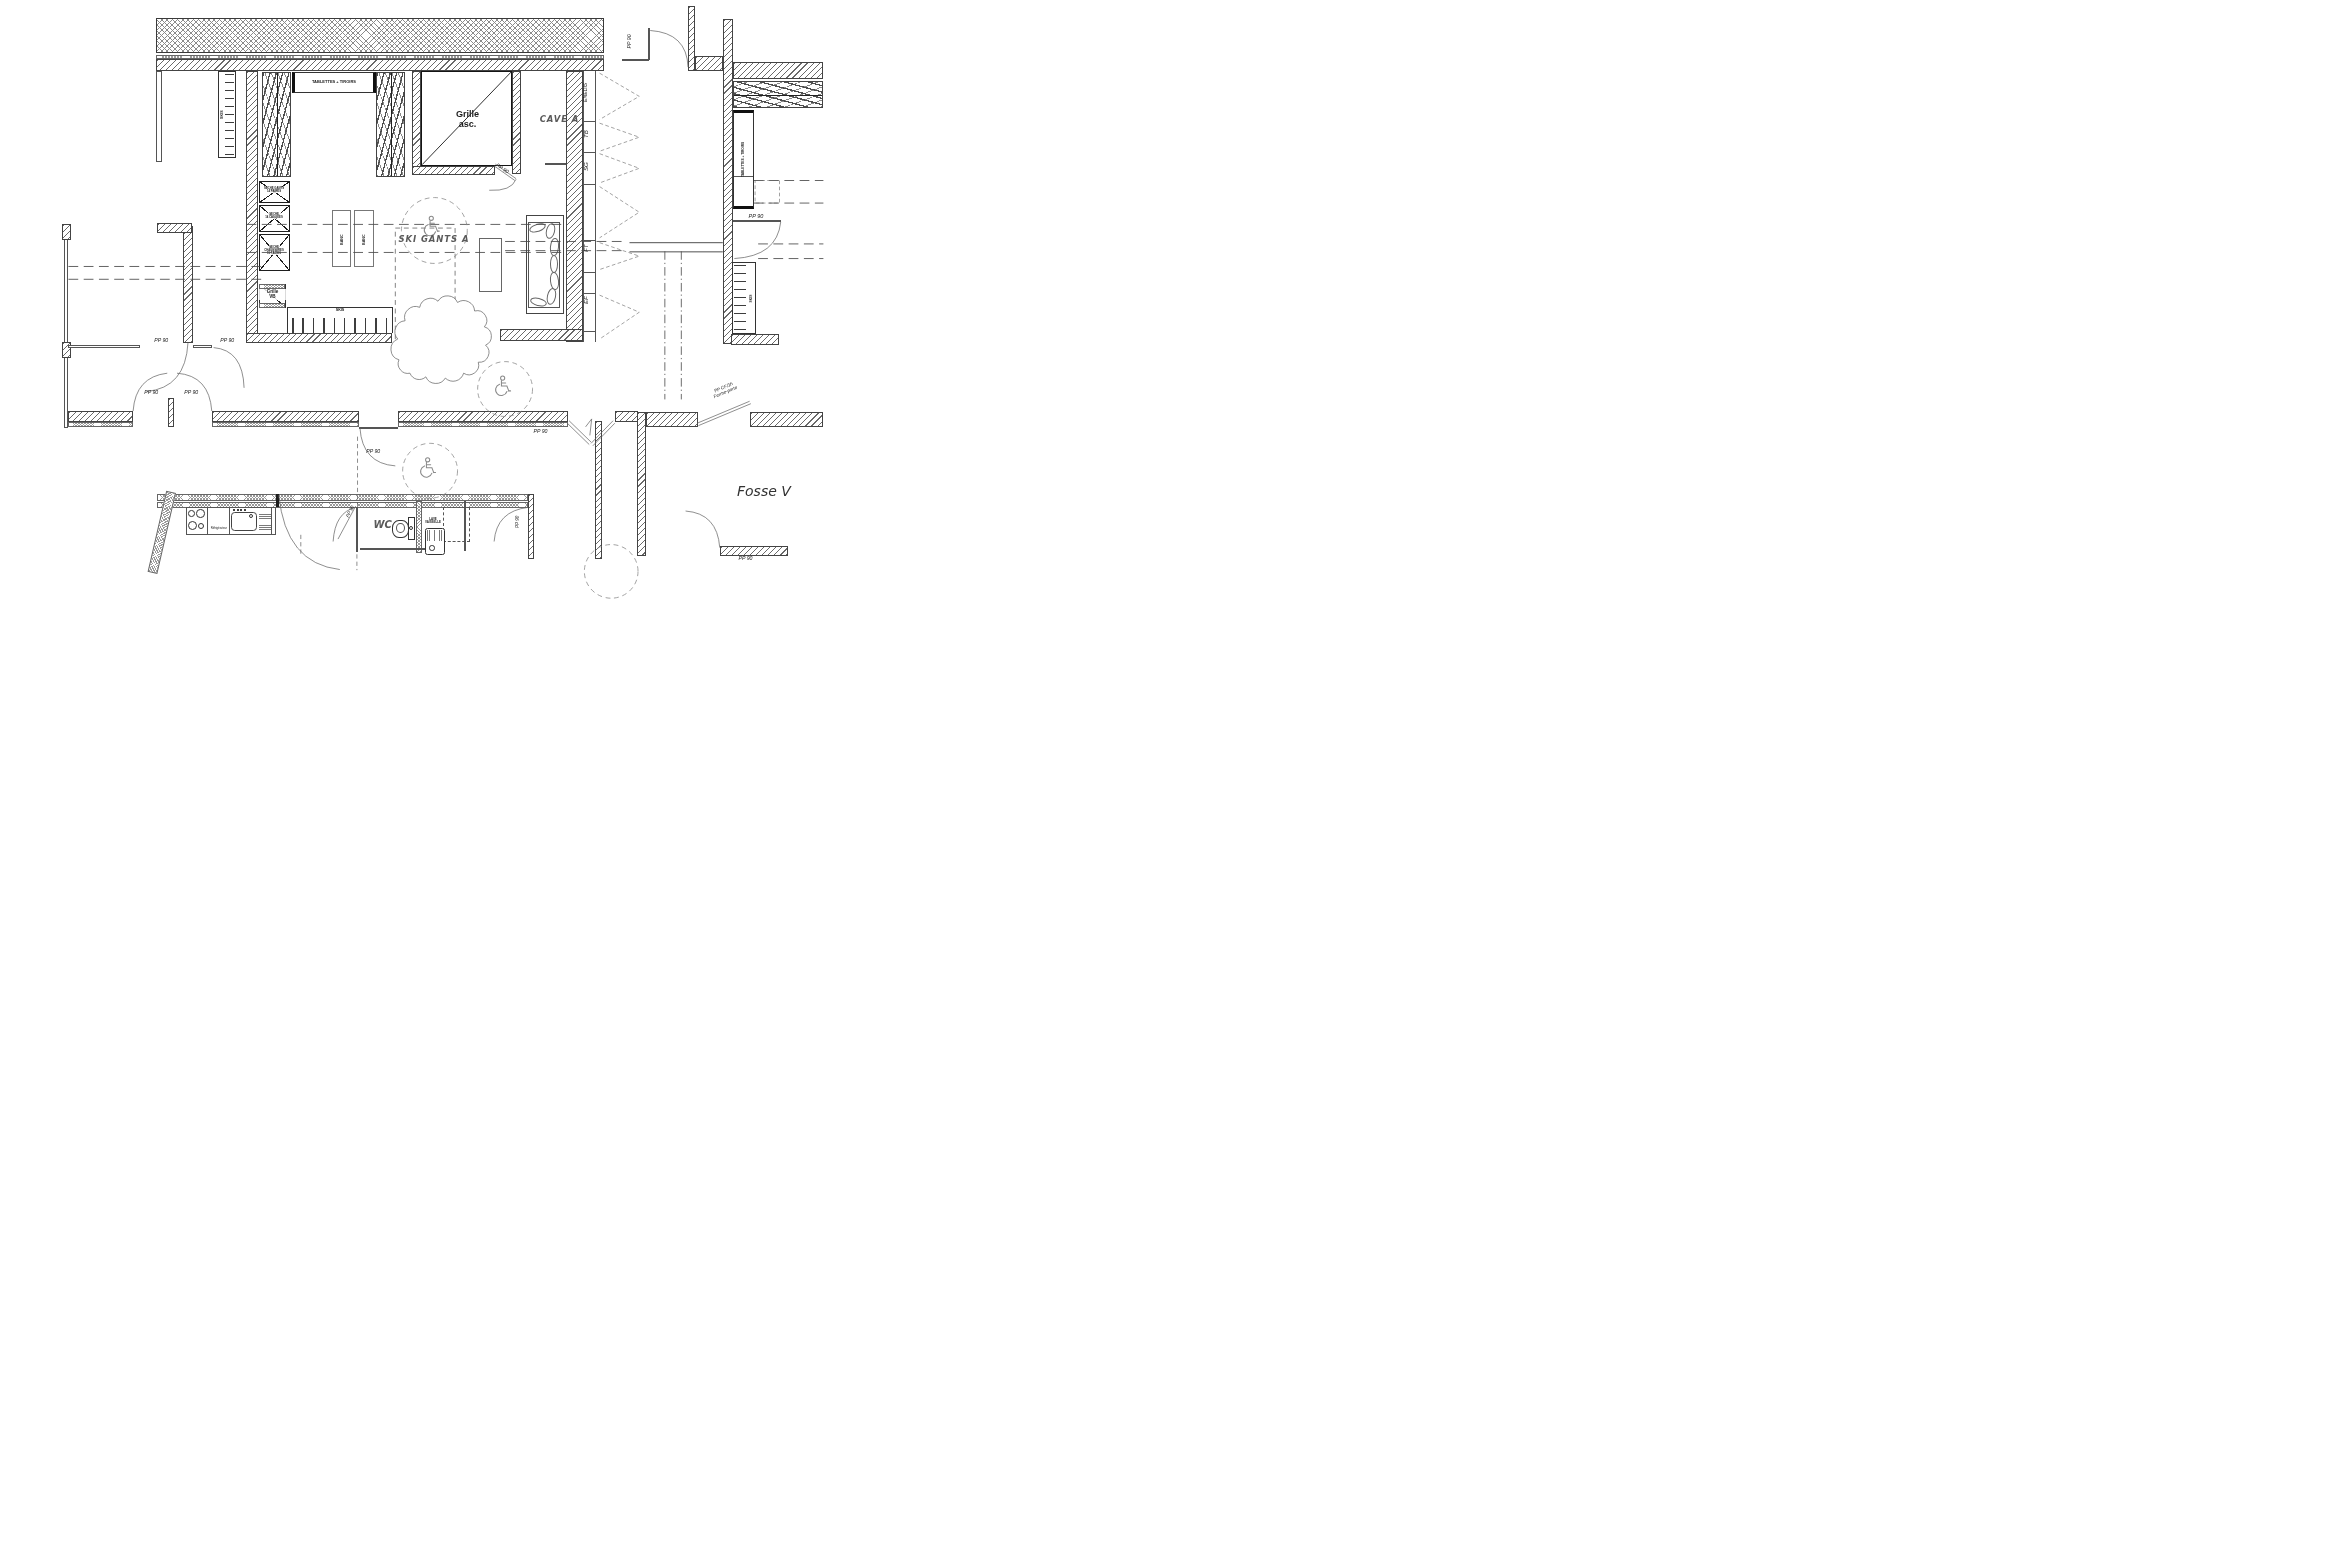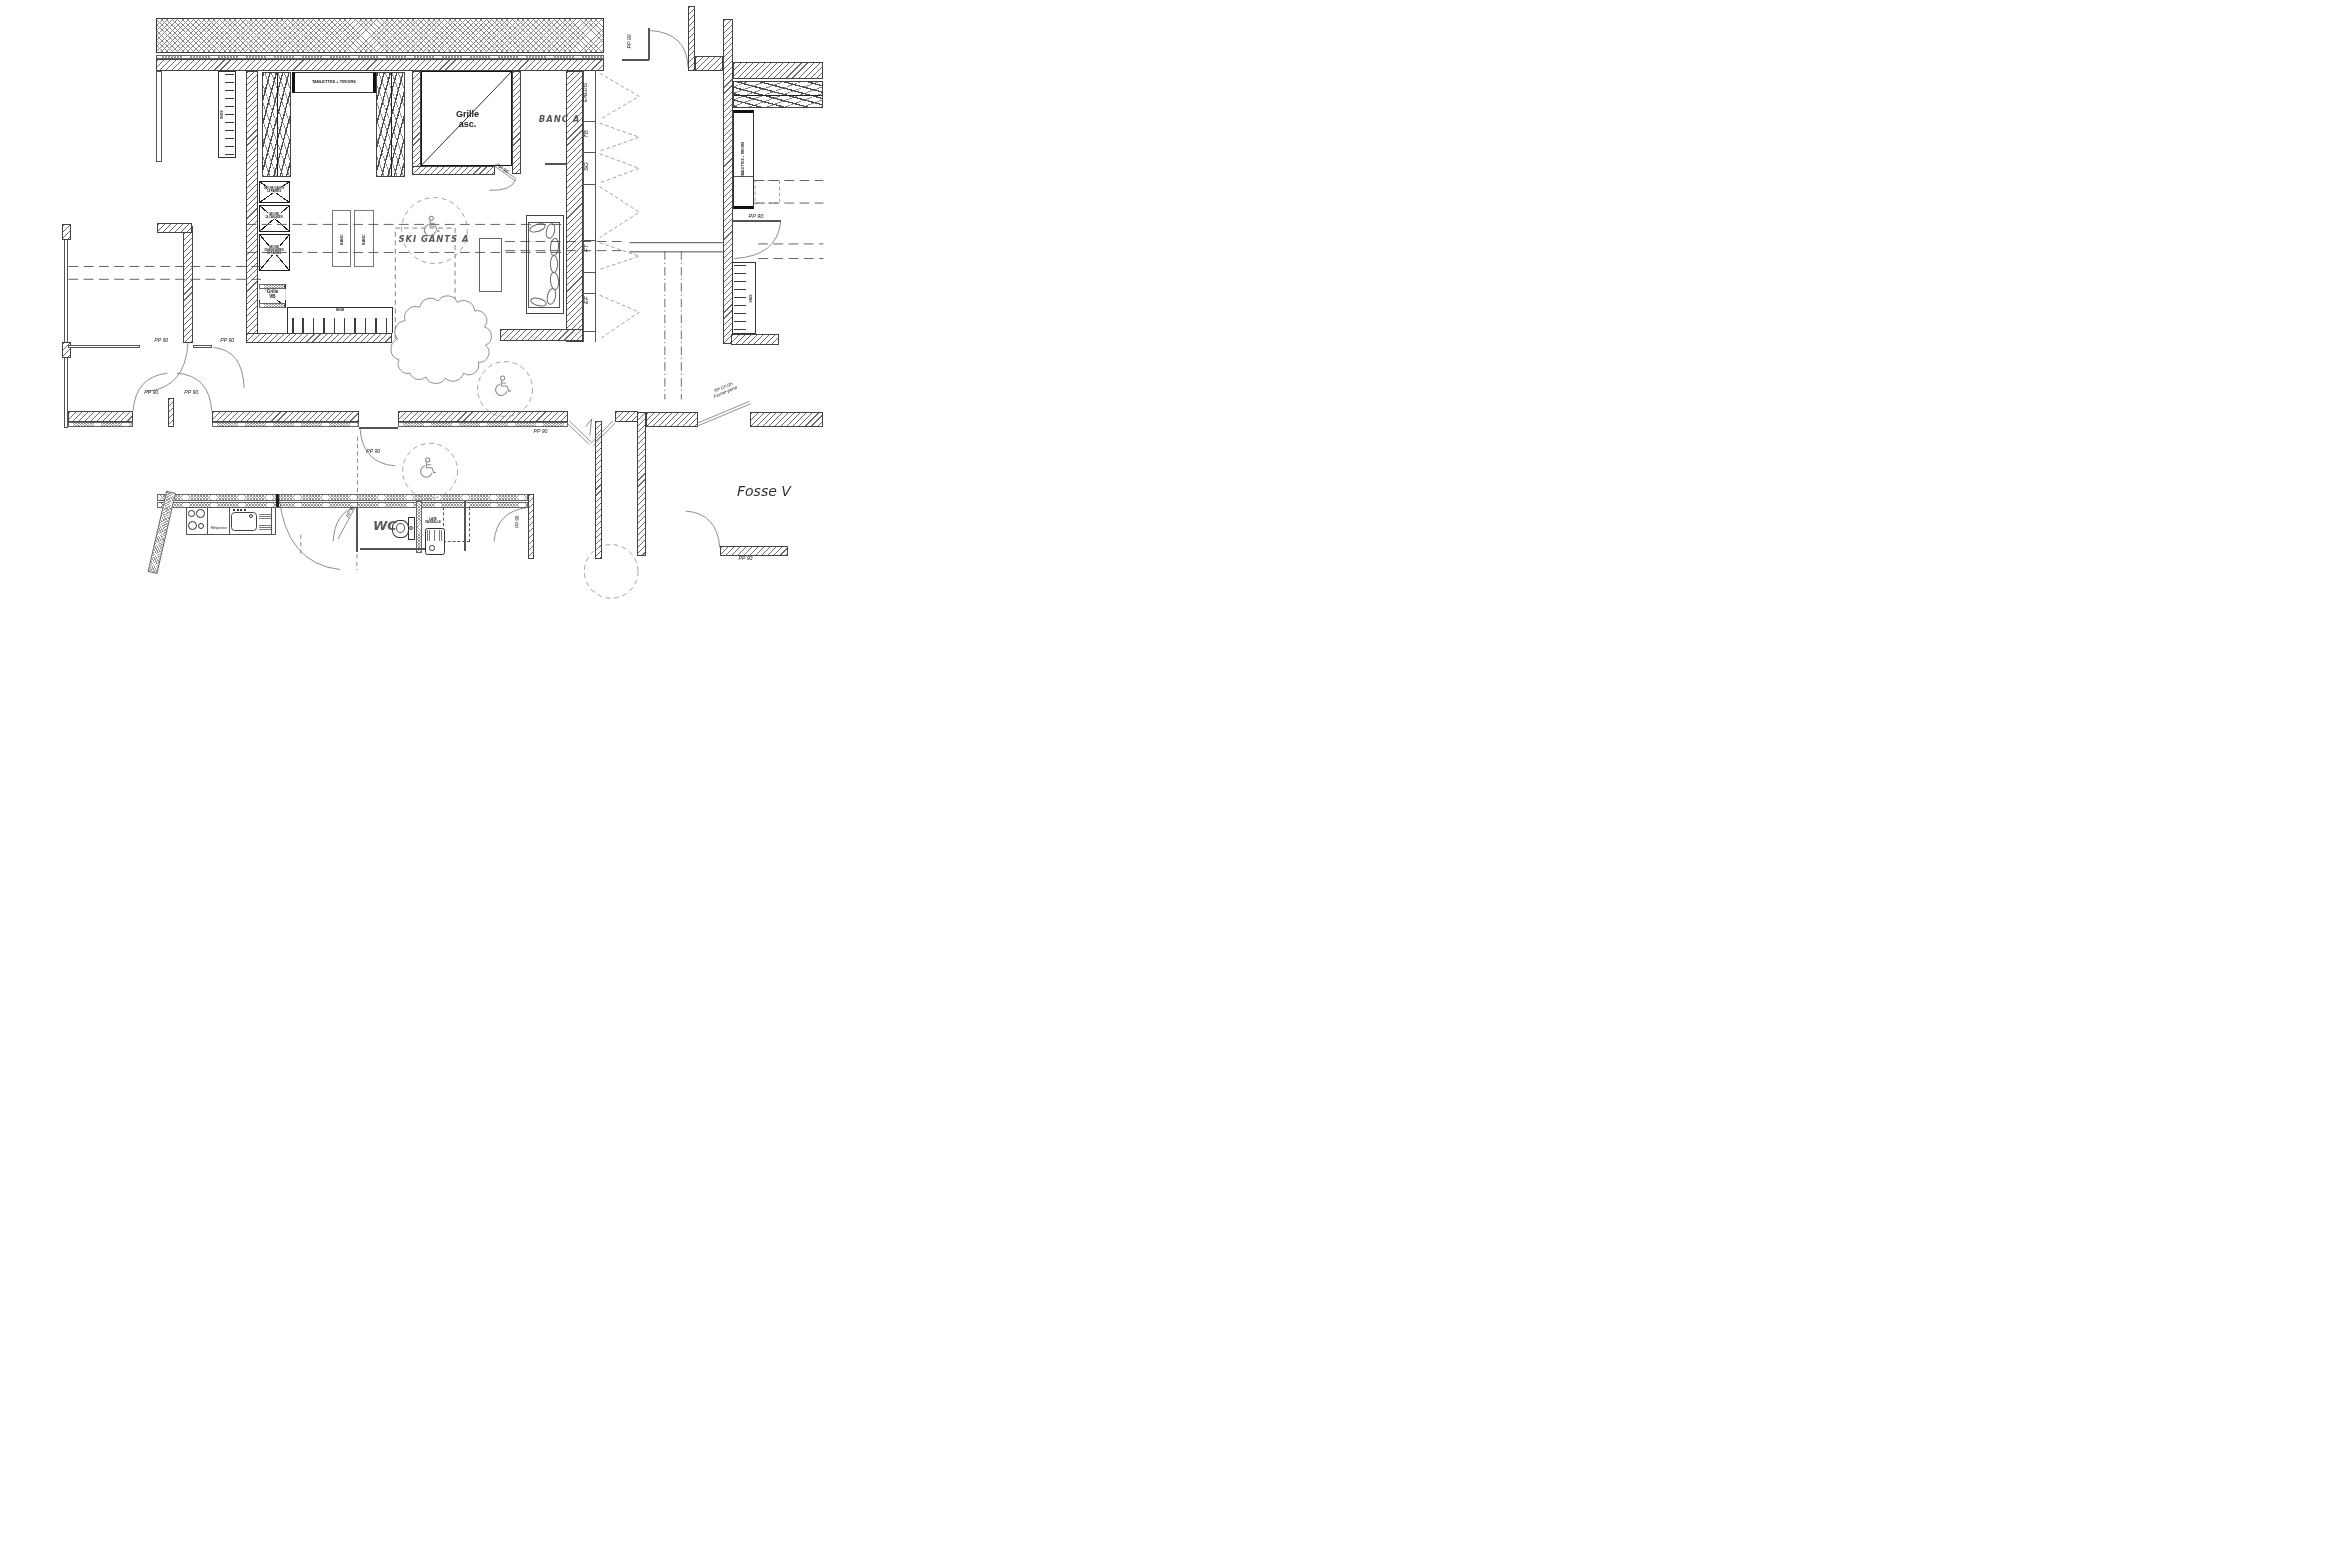--- a/index.html
+++ b/index.html
@@ -306,21 +306,21 @@
       <path d="M930,694 L966,729"></path>
         <path d="M933,690 L969,725"></path>
       <path d="M1008,694 L972,731"></path>
         <path d="M1005,690 L969,727"></path>
       <path d="M960,700 l10,-13 l-3,27"></path>
     </g>
   </svg>
 
   <span class="lbl" style="left:440px;top:109px;width:55px;font-size:9.1px;font-weight:600;color:#1e1e1e;">Grille
 asc.</span>
-  <span class="lbl hand" style="left:523px;top:115px;width:73px;font-size:8.5px;">BANC A</span>
+  <span class="lbl hand" style="left:523px;top:115px;width:73px;font-size:8.5px;">CAVE A</span>
   <span class="lbl hand" style="left:396px;top:235px;width:76px;font-size:8.5px;">SKI GANTS A</span>
   <span class="lbl it" style="left:737px;top:484px;width:85px;font-size:14px;color:#333;font-family:'DejaVu Sans',sans-serif;text-align:left;">Fosse V</span>
 
   <span class="lbl v it" style="left:583px;top:76px;width:13.4px;height:33px;font-size:5.2px;">ENEDIS</span>
   <span class="lbl v it" style="left:583px;top:126px;width:13.4px;height:16px;font-size:6.1px;">TB</span>
   <span class="lbl v it" style="left:583px;top:159px;width:13.4px;height:16px;font-size:6.1px;">SG</span>
   <span class="lbl v it" style="left:583px;top:240px;width:13.4px;height:17px;font-size:6.1px;">FT</span>
   <span class="lbl v it" style="left:583px;top:292px;width:13.4px;height:17px;font-size:6.1px;">EF</span>
 
   <span class="lbl it" style="left:627px;top:29px;width:8.5px;height:24.4px;font-size:5.2px;writing-mode:vertical-rl;transform:rotate(180deg);">PP 90</span>
@@ -332,17 +332,17 @@
   <span class="lbl it" style="left:179px;top:390px;width:24.4px;font-size:5.2px;">PP 90</span>
   <span class="lbl it" style="left:361px;top:449px;width:24.4px;font-size:5.2px;">PP 90</span>
   <span class="lbl it" style="left:527px;top:429px;width:27px;font-size:5.2px;">PP 90</span>
   <span class="lbl it" style="left:339px;top:509px;width:22px;font-size:4.6px;transform:rotate(-62deg);">PP 90</span>
   <span class="lbl it" style="left:515px;top:511px;width:8.5px;height:22px;font-size:4.6px;writing-mode:vertical-rl;transform:rotate(180deg);">PP 90</span>
   <span class="lbl it" style="left:732px;top:556px;width:27px;font-size:5.2px;">PP 90</span>
 
   <span class="lbl it" style="left:699px;top:395px;width:51px;font-size:4.6px;transform:rotate(-23deg);transform-origin:left top;">PP CF/1h
 Ferme-porte</span>
 
-  <span class="lbl hand" style="left:373px;top:519px;width:19.5px;font-size:13px;letter-spacing:0;">WC</span>
+  <span class="lbl hand" style="left:373px;top:519px;width:19.5px;font-size:10px;letter-spacing:0;">WC</span>
   <span class="lbl bold" style="left:422px;top:518px;width:22px;font-size:2.9px;">LAVE
 VAISSELLE</span>
 </div>
 
 
 </body></html>

